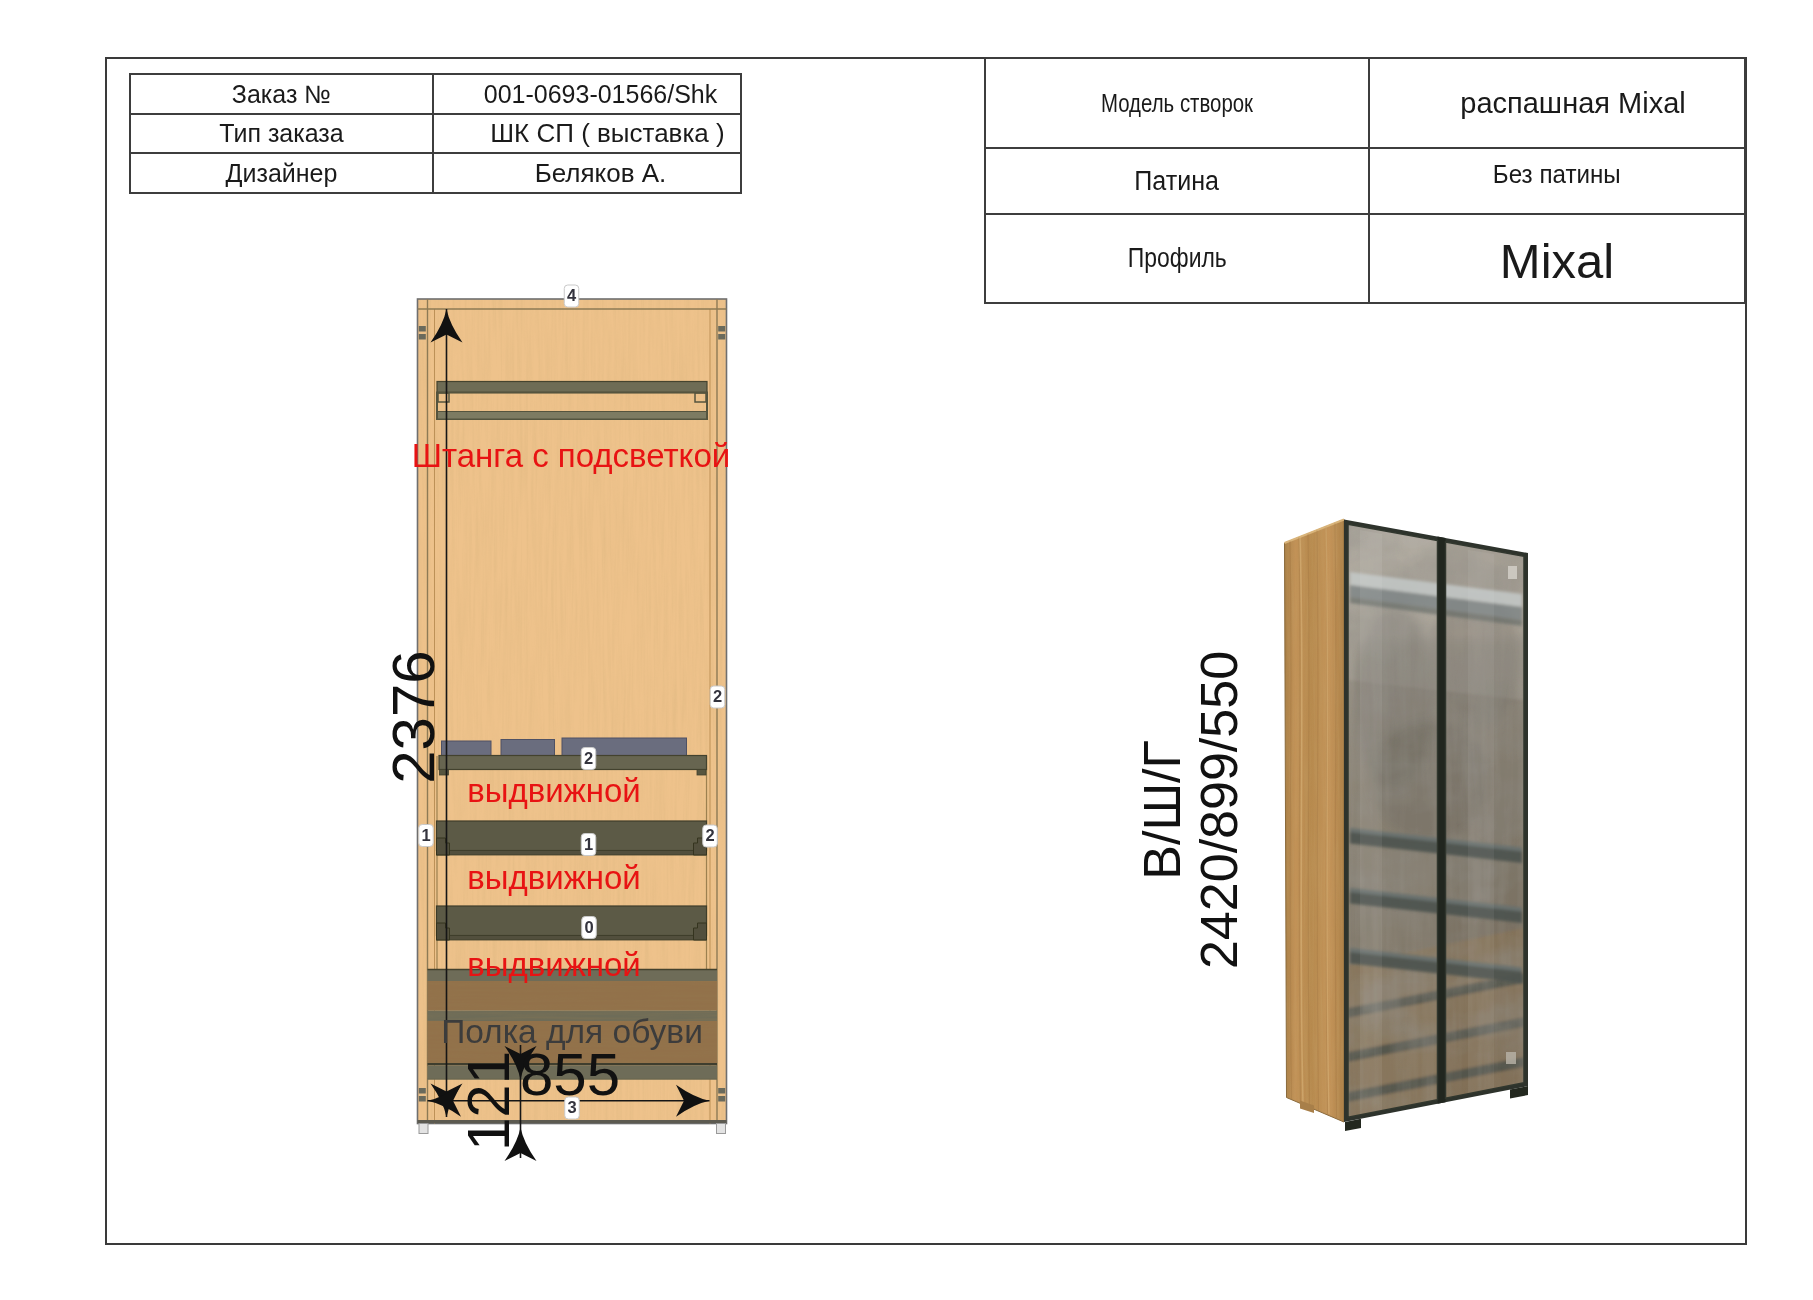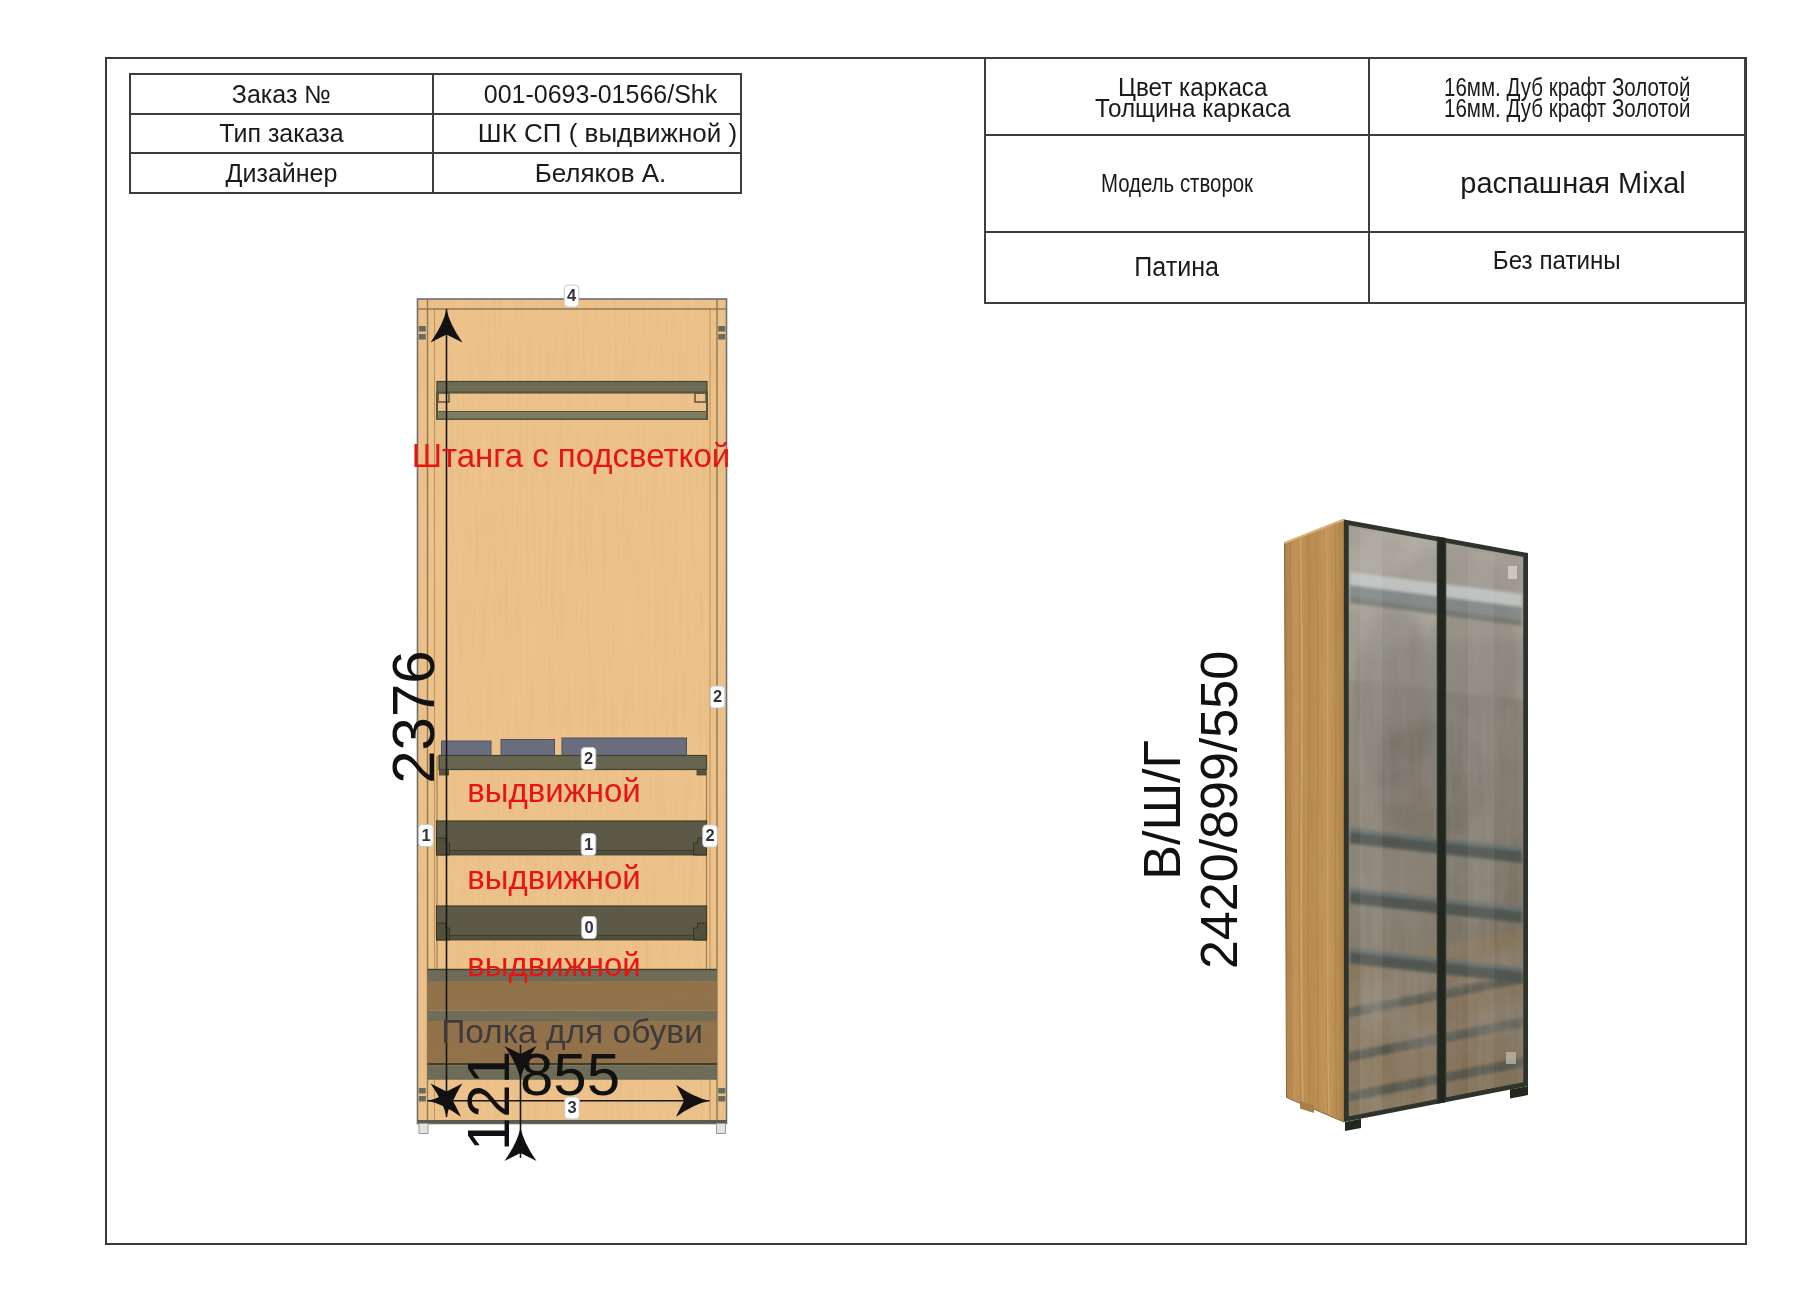--- a/index.html
+++ b/index.html
@@ -17,46 +17,46 @@
       <col style="width:303px">
       <col style="width:308px">
     </colgroup>
 <tbody>
       <tr style="height:40px">
         <td style="font-size:25px">Заказ №</td>
         <td style="font-size:25px;padding-left:27px">001-0693-01566/Shk</td>
       </tr>
 <tr style="height:39px">
         <td style="font-size:25px">Тип заказа</td>
-        <td style="font-size:26px;padding-left:41px">ШК СП ( выдвижной )</td>
+        <td style="font-size:26px;padding-left:41px">ШК СП ( выставка )</td>
       </tr>
 <tr style="height:40px">
         <td style="font-size:25px">Дизайнер</td>
         <td style="font-size:26px;padding-left:27px">Беляков А.</td>
       </tr>
 </tbody>
   </table>
 
 <table class="tbl" style="left:984px;top:57px;width:760px;height:247px;">
 <colgroup>
       <col style="width:384px">
       <col style="width:376px">
     </colgroup>
 <tbody>
-      <tr style="height:51px">
-        <td style="font-size:25px;line-height:21px;padding-left:32px;padding-top:3px"><div style="display:inline-block;transform:scaleX(0.97)">Цвет каркаса<br>Толщина каркаса</div></td>
-        <td style="font-size:25px;line-height:21px;padding-left:20px;padding-top:3px"><div style="display:inline-block;transform:scaleX(0.82)">16мм. Дуб крафт Золотой<br>16мм. Дуб крафт Золотой</div></td>
-      </tr>
 <tr style="height:64px">
         <td style="font-size:25.5px"><div style="display:inline-block;transform:scaleX(0.8)">Модель створок</div></td>
         <td style="font-size:29px;padding-left:32px">распашная Mixal</td>
       </tr>
 <tr style="height:42px">
         <td style="font-size:27px"><div style="display:inline-block;transform:scaleX(0.93)">Патина</div></td>
         <td style="font-size:26px;padding-bottom:14px"><div style="display:inline-block;transform:scaleX(0.93)">Без патины</div></td>
+      </tr>
+<tr style="height:46px">
+        <td style="font-size:27px"><div style="display:inline-block;transform:scaleX(0.85)">Профиль</div></td>
+        <td style="font-size:49px;padding-top:5px">Mixal</td>
       </tr>
 </tbody>
   </table>
 
 <svg class="abs" style="left:0;top:0" width="1813" height="1300" viewBox="0 0 1813 1300">
 <defs>
 <filter id="oakgrain" x="0%" y="0%" width="100%" height="100%">
  <feTurbulence type="fractalNoise" baseFrequency="0.35 0.012" numOctaves="4" seed="11" result="n"></feTurbulence>
  <feColorMatrix in="n" type="matrix" values="0 0 0 0 0.58, 0 0 0 0 0.40, 0 0 0 0 0.17, 0.7 0.4 0 0 -0.42"></feColorMatrix>
 </filter>

